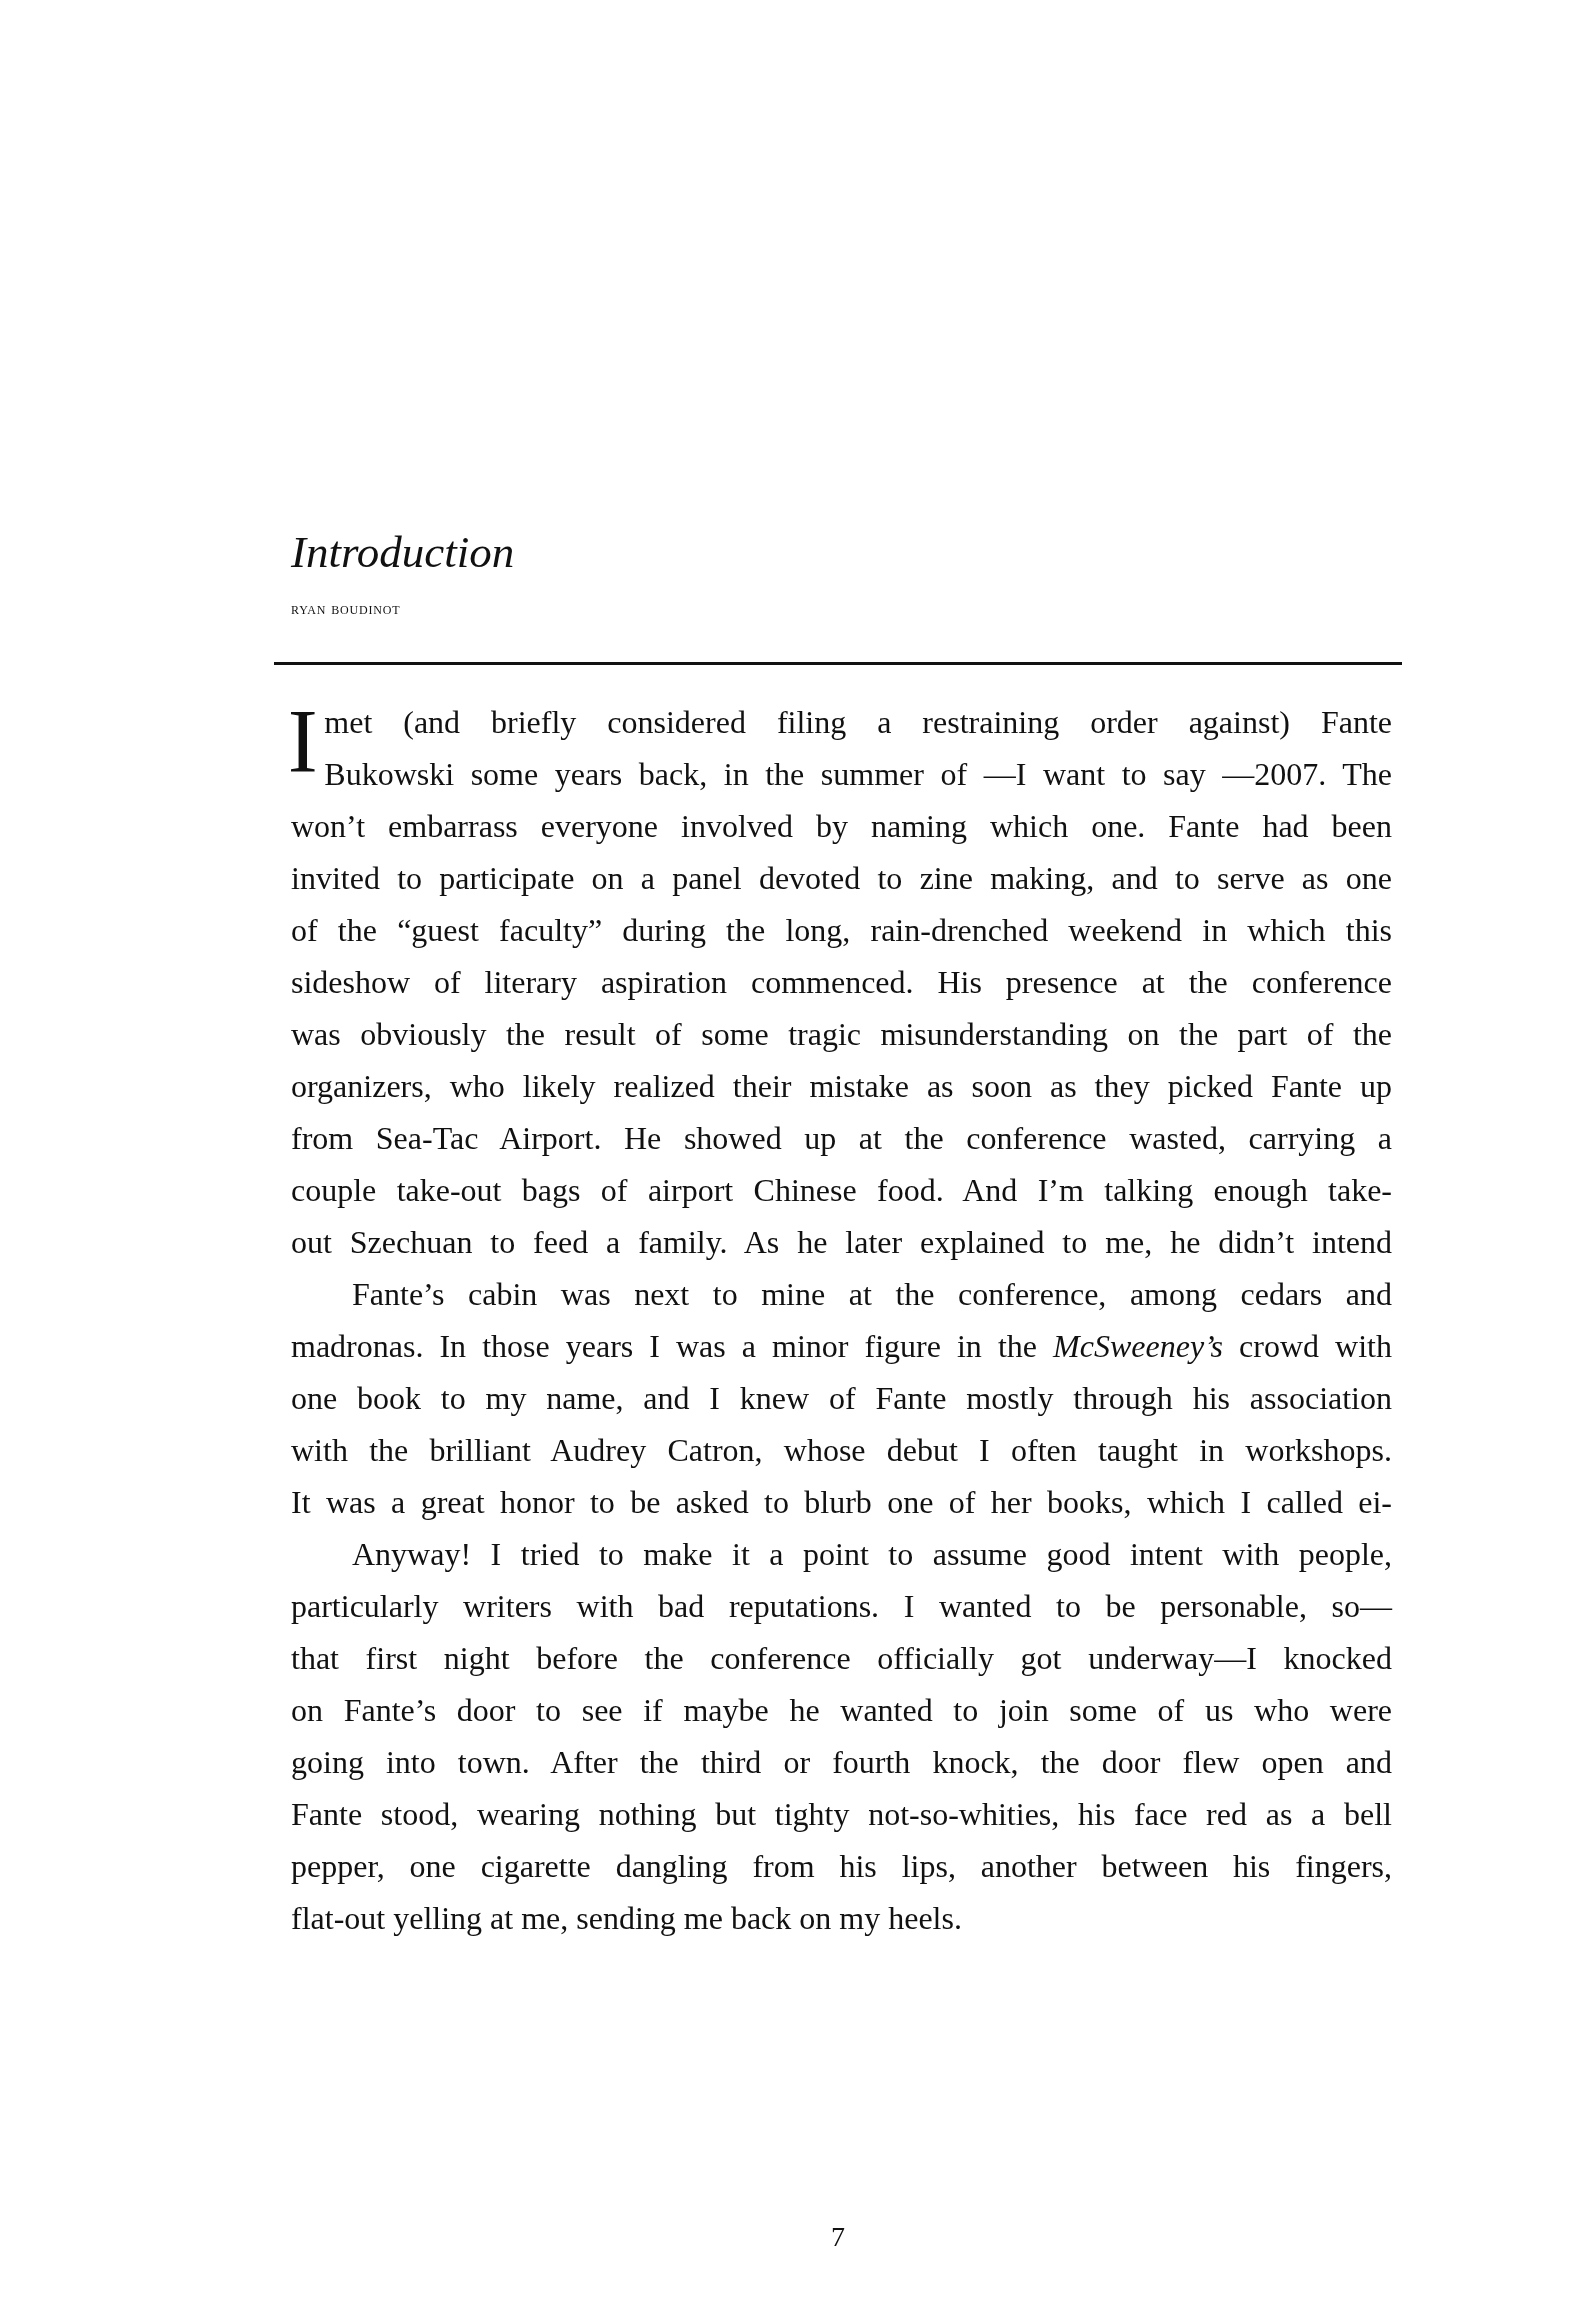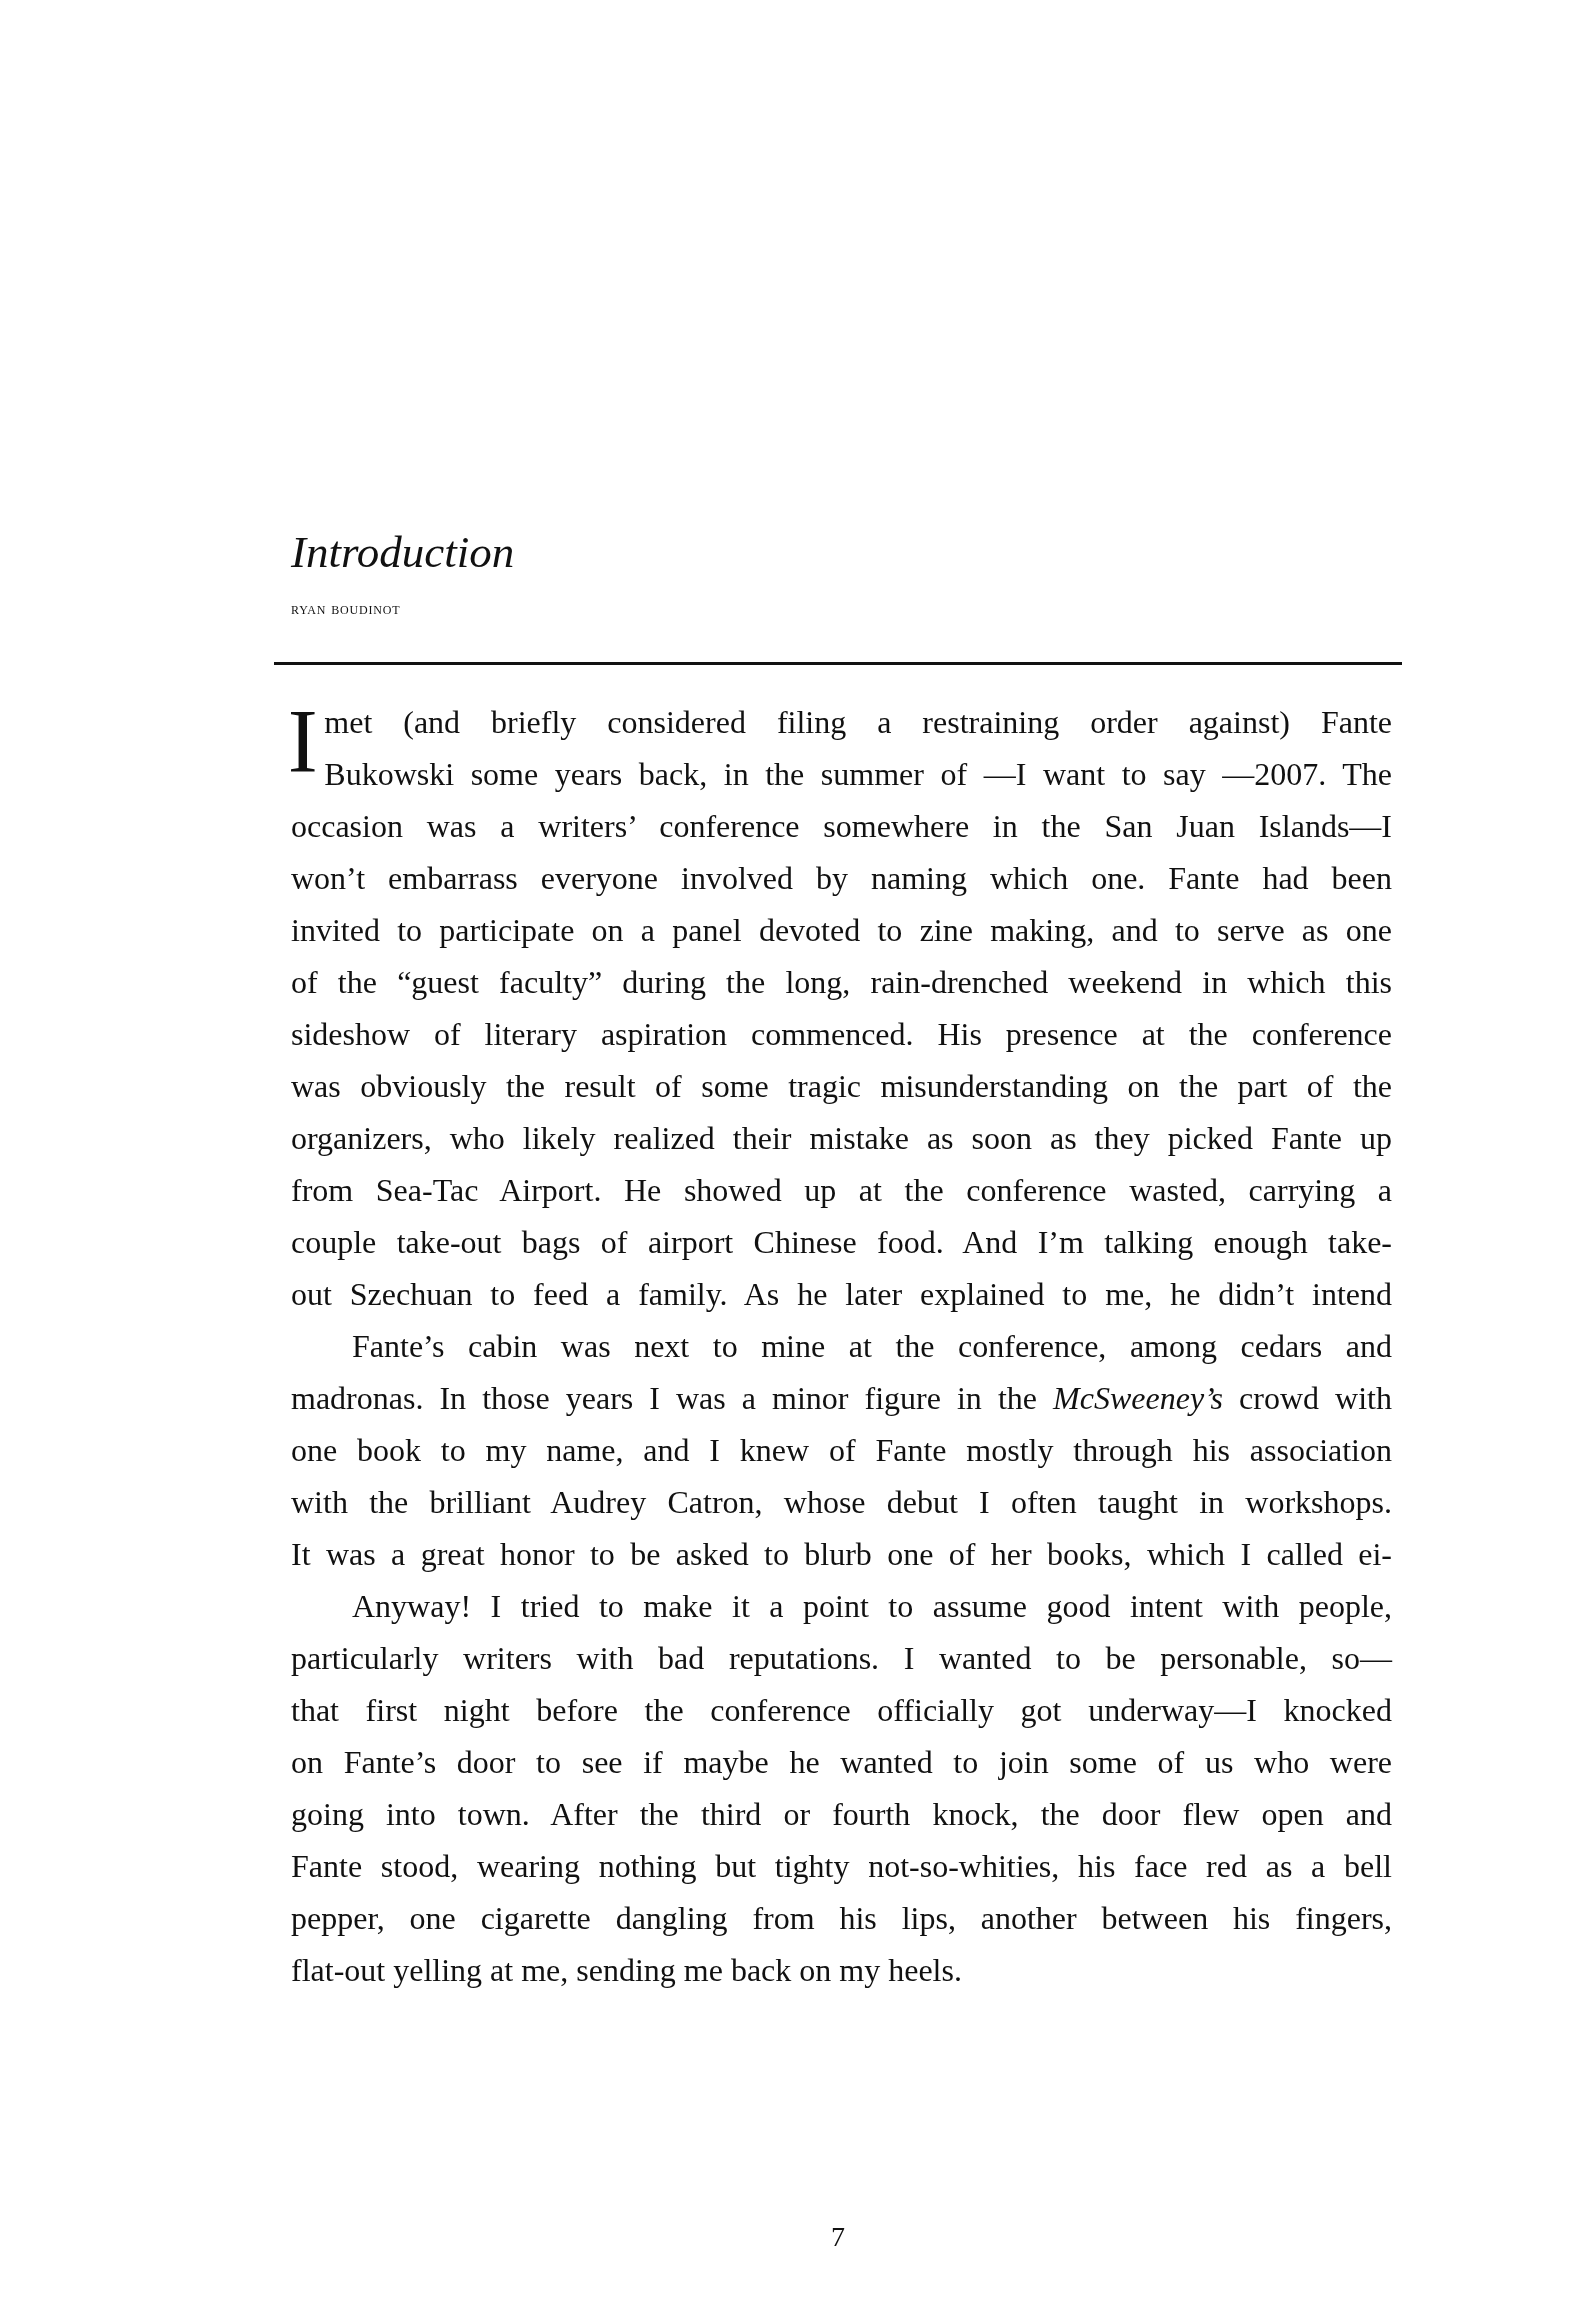--- a/index.html
+++ b/index.html
@@ -26,21 +26,20 @@
 <div class="page">
   <div class="title">Introduction</div>
   <div class="author">RYAN BOUDINOT</div>
   <div class="rule"></div>
 
   <div class="body">
     <p>
       <span class="dropcap">I</span>
       <span class="line">met (and briefly considered filing a restraining order against) Fante</span>
       <span class="line">Bukowski some years back, in the summer of —I want to say —2007. The</span>
-      <span class="line">occasion was a writers’ conference somewhere in the San Juan Islands—I</span>
       <span class="line">won’t embarrass everyone involved by naming which one. Fante had been</span>
       <span class="line">invited to participate on a panel devoted to zine making, and to serve as one</span>
       <span class="line">of the “guest faculty” during the long, rain-drenched weekend in which this</span>
       <span class="line">sideshow of literary aspiration commenced. His presence at the conference</span>
       <span class="line">was obviously the result of some tragic misunderstanding on the part of the</span>
       <span class="line">organizers, who likely realized their mistake as soon as they picked Fante up</span>
       <span class="line">from Sea-Tac Airport. He showed up at the conference wasted, carrying a</span>
       <span class="line">couple take-out bags of airport Chinese food. And I’m talking enough take-</span>
       <span class="line">out Szechuan to feed a family. As he later explained to me, he didn’t intend</span>
     </p>

